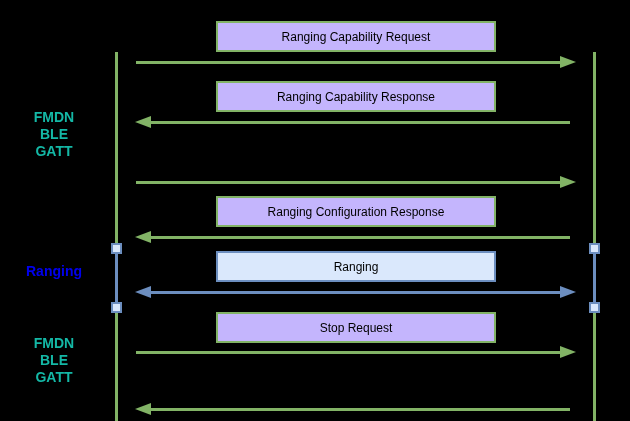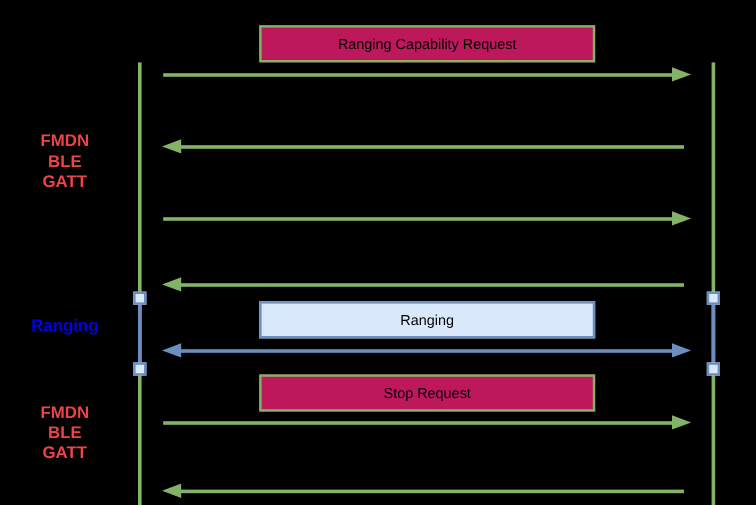--- a/index.html
+++ b/index.html
@@ -19,21 +19,21 @@
   .phase {
     position: absolute;
     left: 14px;
     width: 80px;
     text-align: center;
     font-weight: bold;
     font-size: 14px;
     line-height: 17px;
     white-space: pre-line;
   }
-  .phase.green { color: #ef4444; }
+  .phase.green { color: #14b8a6; }
   .phase.blue  { color: #0000ee; }
 
   
   .lifeline {
     position: absolute;
     top: 52px;
     height: 369px;
     width: 3px;
     background: #82b366;
   }
@@ -59,21 +59,21 @@
     left: 216px;
     width: 280px;
     height: 31px;
     box-sizing: border-box;
     display: flex;
     align-items: center;
     justify-content: center;
     font-size: 12px;
     color: #000000;
   }
-  .msg-box.green { background: #be185d; border: 2px solid #82b366; }
+  .msg-box.green { background: #c4b5fd; border: 2px solid #82b366; }
   .msg-box.blue  { background: #dae8fc; border: 2px solid #6c8ebf; }
 
   
   .arrow {
     position: absolute;
     left: 135px;
     width: 441px;
     height: 12px;
   }
   .arrow .shaft {
@@ -127,30 +127,36 @@
   <div class="marker" style="left:589px;top:302px"></div>
 
   <div class="msg-box green" style="top:21px">
     <span>Ranging Capability Request</span>
   </div>
   <div class="arrow green right" style="top:56px">
     <div class="shaft"></div>
     <div class="head r"></div>
   </div>
 
+  <div class="msg-box green" style="top:81px">
+    <span>Ranging Capability Response</span>
+  </div>
   <div class="arrow green left" style="top:116px">
     <div class="shaft"></div>
     <div class="head l"></div>
   </div>
 
   <div class="arrow green right" style="top:176px">
     <div class="shaft"></div>
     <div class="head r"></div>
   </div>
 
+  <div class="msg-box green" style="top:196px">
+    <span>Ranging Configuration Response</span>
+  </div>
   <div class="arrow green left" style="top:231px">
     <div class="shaft"></div>
     <div class="head l"></div>
   </div>
 
   <div class="msg-box blue" style="top:251px">
     <span>Ranging</span>
   </div>
   <div class="arrow blue both" style="top:286px">
     <div class="shaft"></div>

